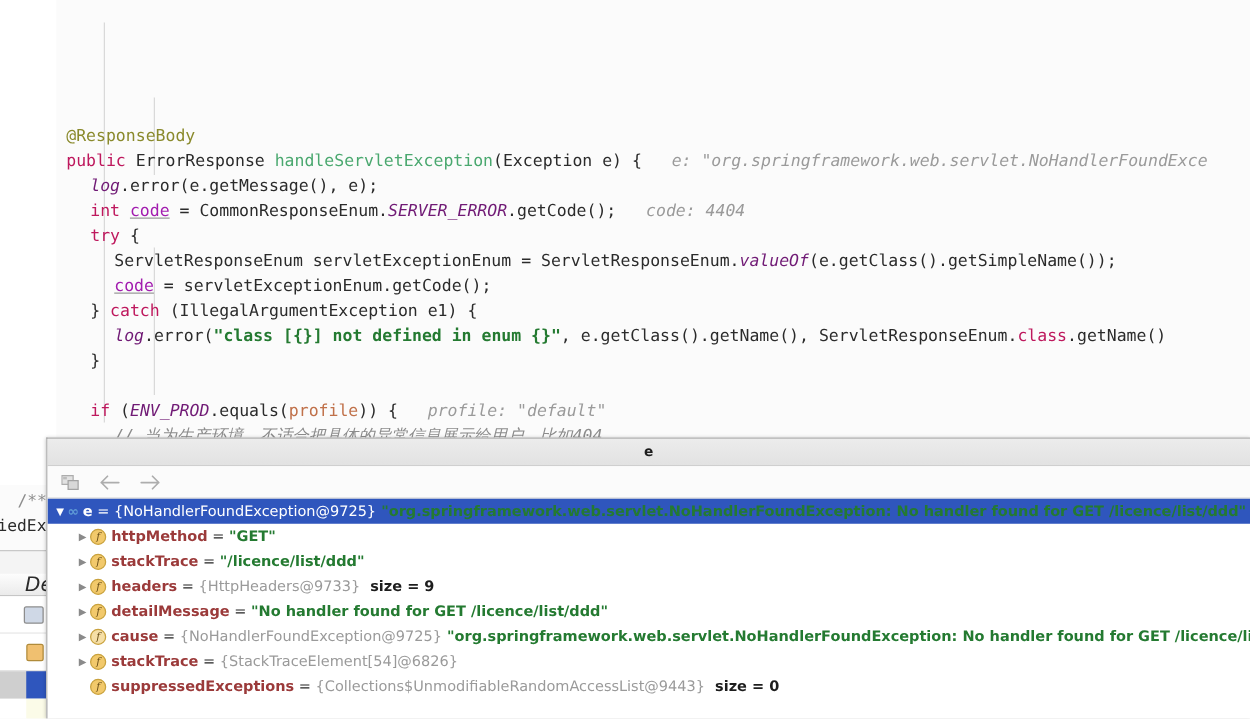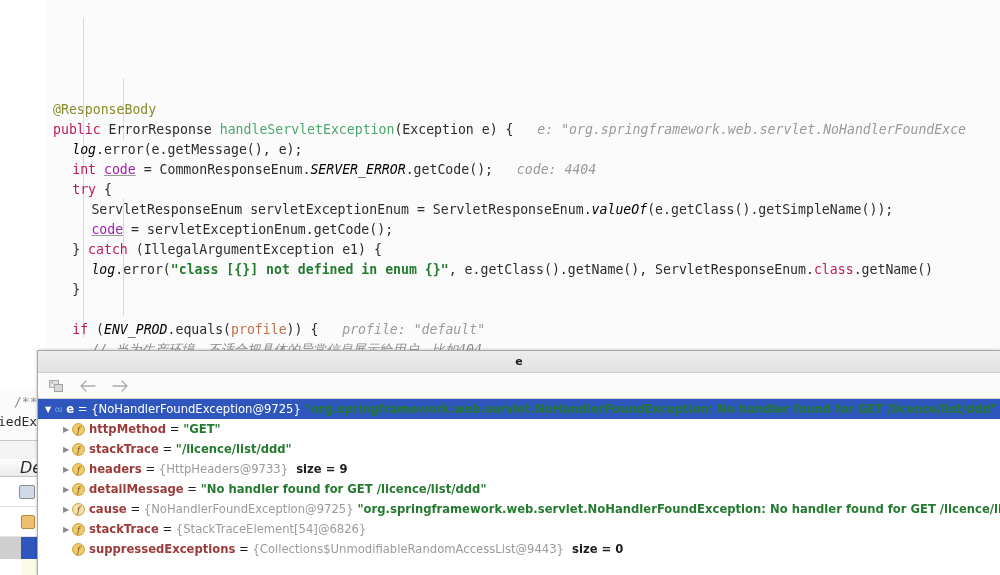--- a/index.html
+++ b/index.html
@@ -32,21 +32,21 @@
   }
   .code-line.sel .kw, .code-line.sel .cls, .code-line.sel .fld,
   .code-line.sel .str, .code-line.sel .cnst, .code-line.sel .plain { color:#ffffff; }
   .code-line.sel .hint { color:#5bdd5b; font-style: italic; }
   .code-line.sel .curblock { background:#c9c9c9; color:#1b1b1b; }
 
   .kw   { color: #be185d; }
   .cls  { color: #4aa86f; }
   .anno { color: #8a8a2c; }
   .fld  { color: #a21caf; text-decoration: underline; text-decoration-color:#9a9a9a; }
-  .cnst { color: #000000; font-style: italic; }
+  .cnst { color: #701a75; font-style: italic; }
   .str  { color: #247a31; font-weight: bold; }
   .cmt  { color: #8c8c8c; font-style: italic; }
   .hint { color: #9a9a9a; font-style: italic; }
   .plain{ color: #2b2b2b; }
   .param{ color: #c0714a; }
 
   
   .guide { position: absolute; width: 1px; background: #d9d9d9; }
 
   

